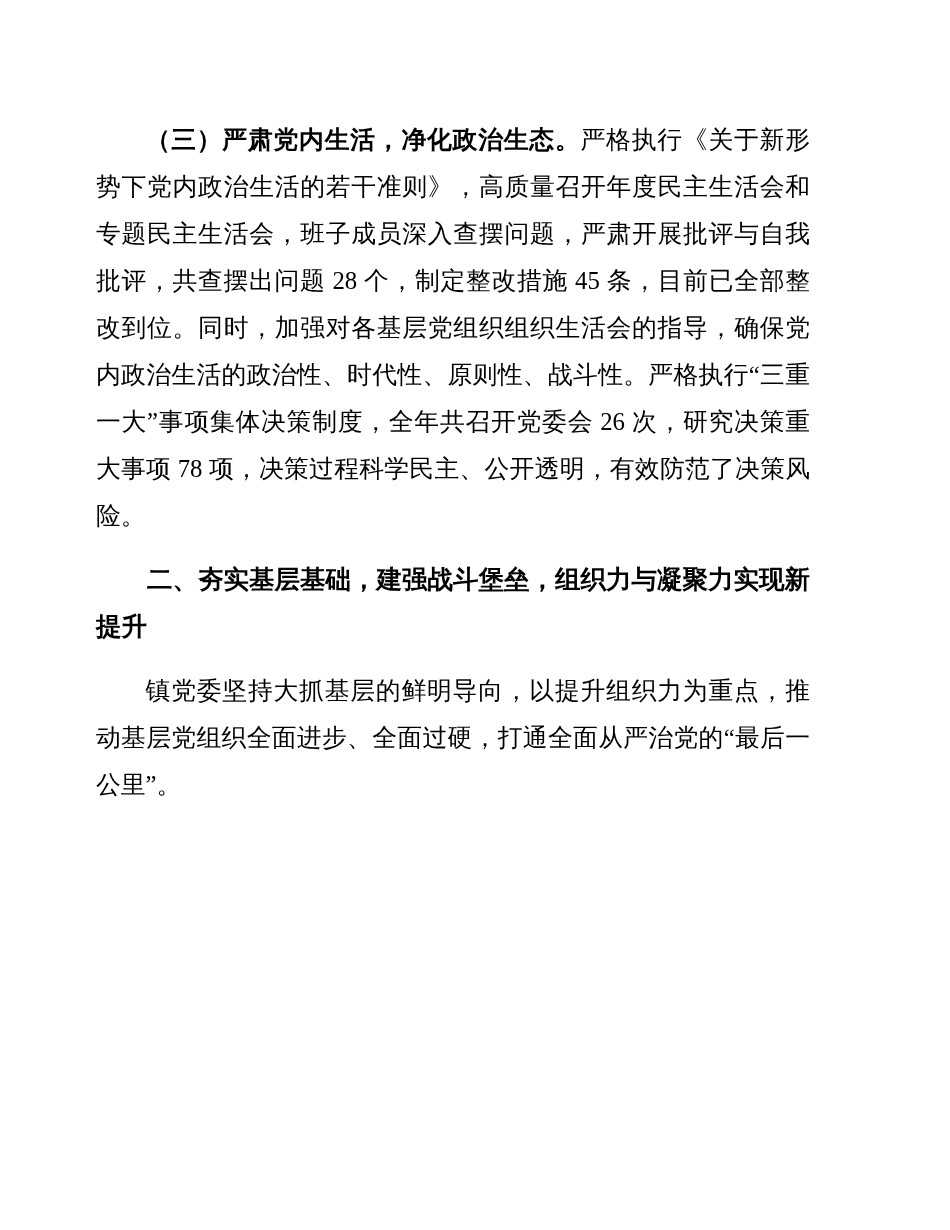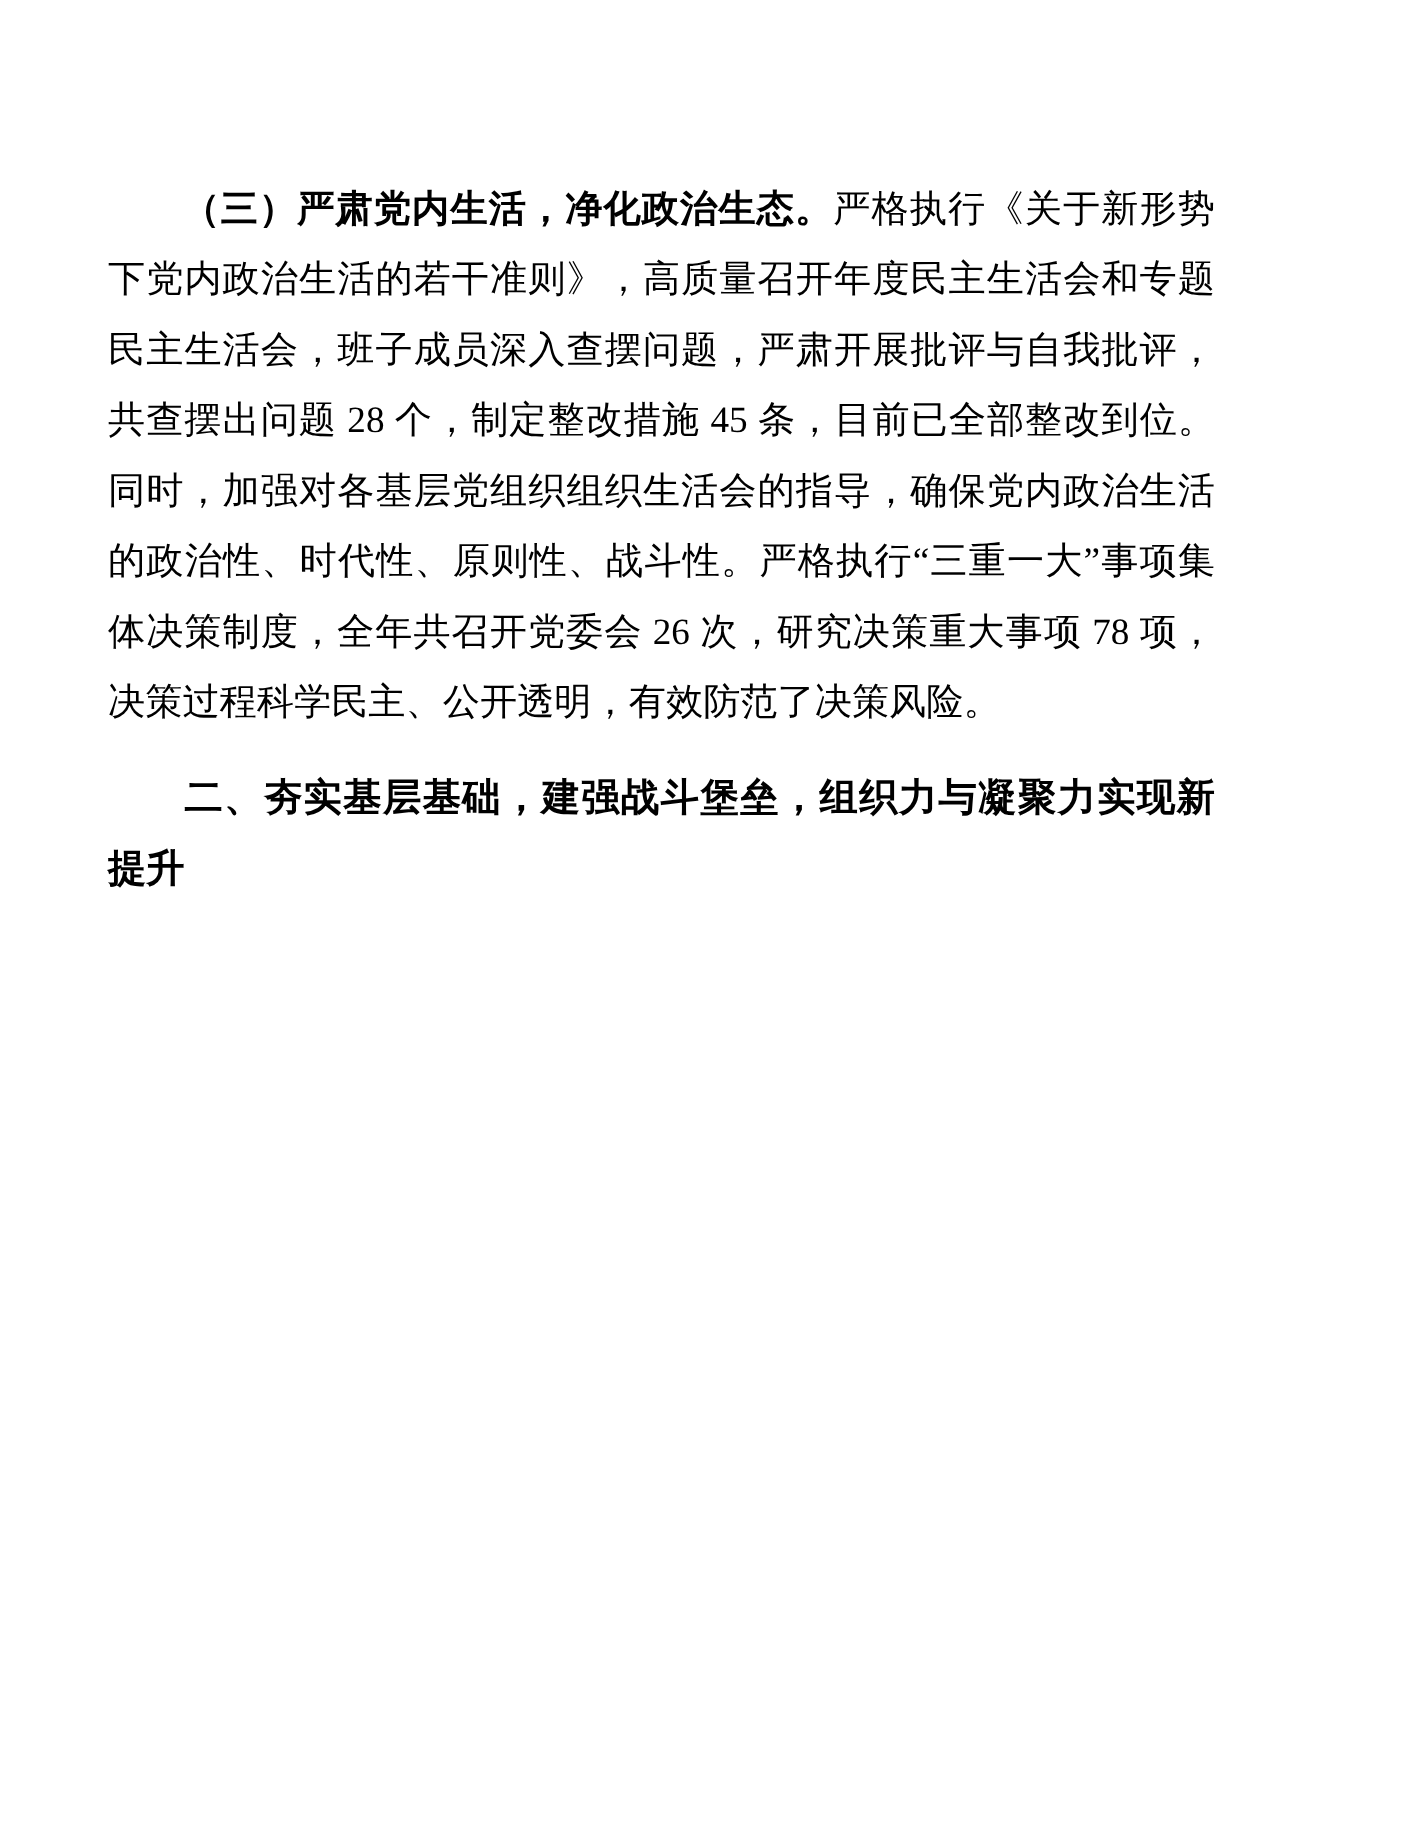--- a/index.html
+++ b/index.html
@@ -11,21 +11,21 @@
     width: 950px;
     height: 1230px;
     overflow: hidden;
     color: #000000;
   }
   .page {
     box-sizing: border-box;
     width: 950px;
     height: 1230px;
     background: #ffffff;
-    padding: 116px 140px 0 72px;
+    padding: 116px 140px 0 96px;
   }
   .para {
     margin: 0 0 17px 0;
     font-family: "Liberation Serif", "DejaVu Serif", serif;
     font-size: 24.8px;
     line-height: 47px;
     text-align: justify;
     text-indent: 2em;
     word-break: break-all;
   }
@@ -46,15 +46,16 @@
 </style>
 </head>
 <body>
 
 <div class="page">
 
   <p class="para"><span class="lead">（三）严肃党内生活，净化政治生态。</span><span>严格执行《关于新形势下党内政治生活的若干准则》，高质量召开年度民主生活会和专题民主生活会，班子成员深入查摆问题，严肃开展批评与自我批评，共查摆出问题 28 个，制定整改措施 45 条，目前已全部整改到位。同时，加强对各基层党组织组织生活会的指导，确保党内政治生活的政治性、时代性、原则性、战斗性。严格执行“三重一大”事项集体决策制度，全年共召开党委会 26 次，研究决策重大事项 78 项，决策过程科学民主、公开透明，有效防范了决策风险。</span></p>
 
   <h2 class="heading">二、夯实基层基础，建强战斗堡垒，组织力与凝聚力实现新提升</h2>
 
+  <p class="para"><span>镇党委坚持大抓基层的鲜明导向，以提升组织力为重点，推动基层党组织全面进步、全面过硬，打通全面从严治党的“最后一公里”。</span></p>
 
 
 </div>
 
 </body></html>

